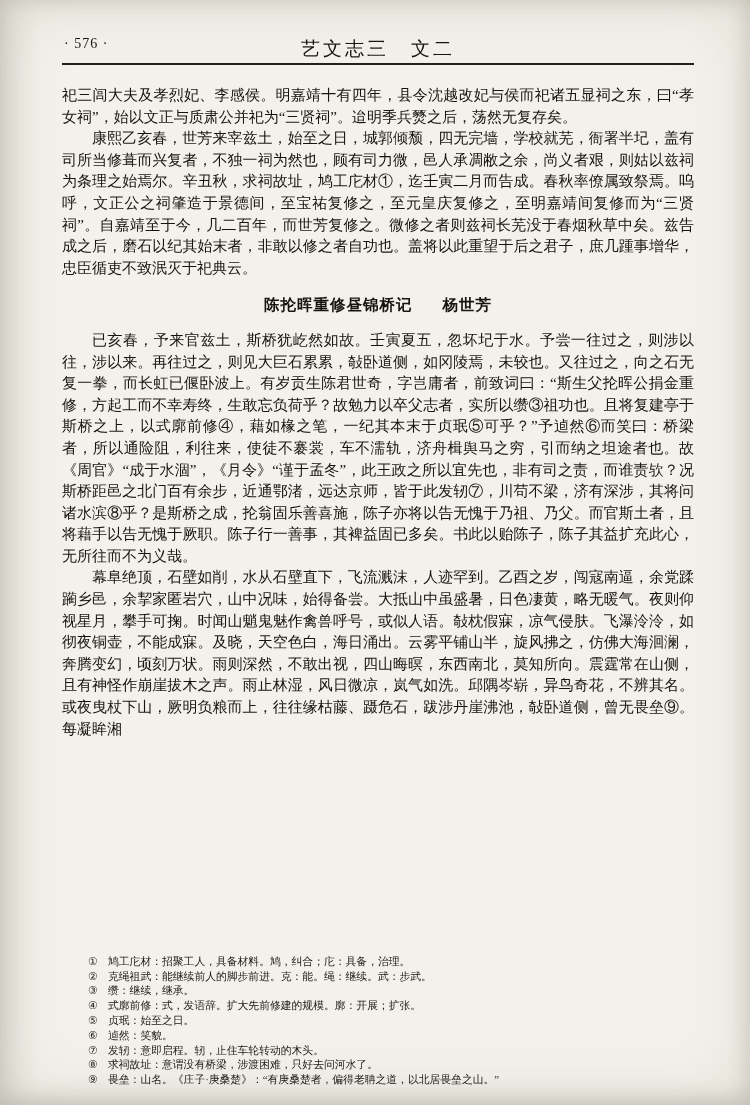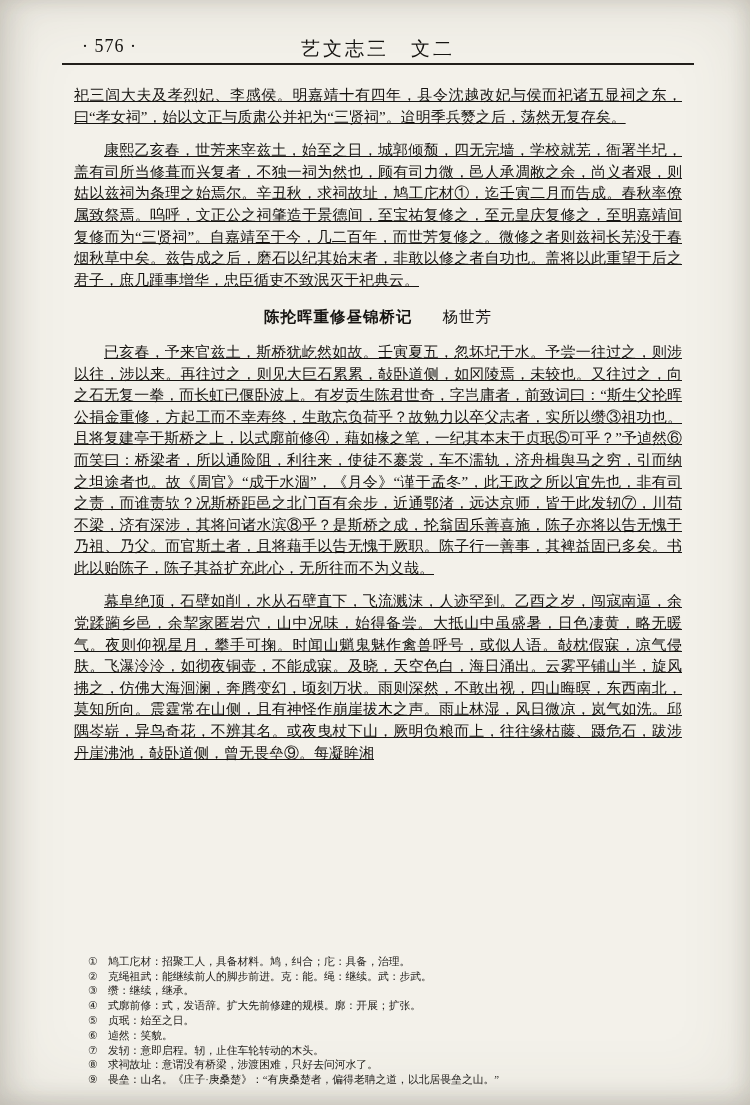--- a/index.html
+++ b/index.html
@@ -19,58 +19,57 @@
       inset 16px 0 26px rgba(70, 60, 45, 0.10),
       inset -8px 0 18px rgba(70, 60, 45, 0.07),
       inset 0 -10px 20px rgba(70, 60, 45, 0.08);
   }
   .header-row {
     position: relative;
     height: 22px;
   }
   .page-number {
     position: absolute;
-    left: 20px;
+    left: 2px;
     top: 0;
-    font-size: 18px;
+    font-size: 14px;
     letter-spacing: 1px;
   }
   .header-title {
     text-align: center;
     font-size: 19px;
     letter-spacing: 3px;
   }
   .header-rule {
     border: 0;
     border-top: 2px solid #221f1b;
     margin: 5px 0 20px 0;
   }
   .body-text {
     font-size: 15px;
     line-height: 21.6px;
     text-align: justify;
     text-justify: inter-ideograph;
   }
   .body-text p {
-    margin: 12px;
+    margin: 0;
     text-indent: 2em;
-    text-decoration: underline;
   }
   .body-text p.continued {
     text-indent: 0;
   }
   .section-title {
     text-align: center;
     font-size: 15.5px;
     font-weight: bold;
     margin: 15px 0 14px 0;
     letter-spacing: 1px;
   }
   .section-title .author {
-    font-weight: normal;
+    font-weight: bold;
     margin-left: 30px;
     letter-spacing: 1px;
   }
   .footnotes {
     position: absolute;
     left: 88px;
     right: 58px;
     bottom: 18px;
     font-size: 10.8px;
     line-height: 14.8px;

